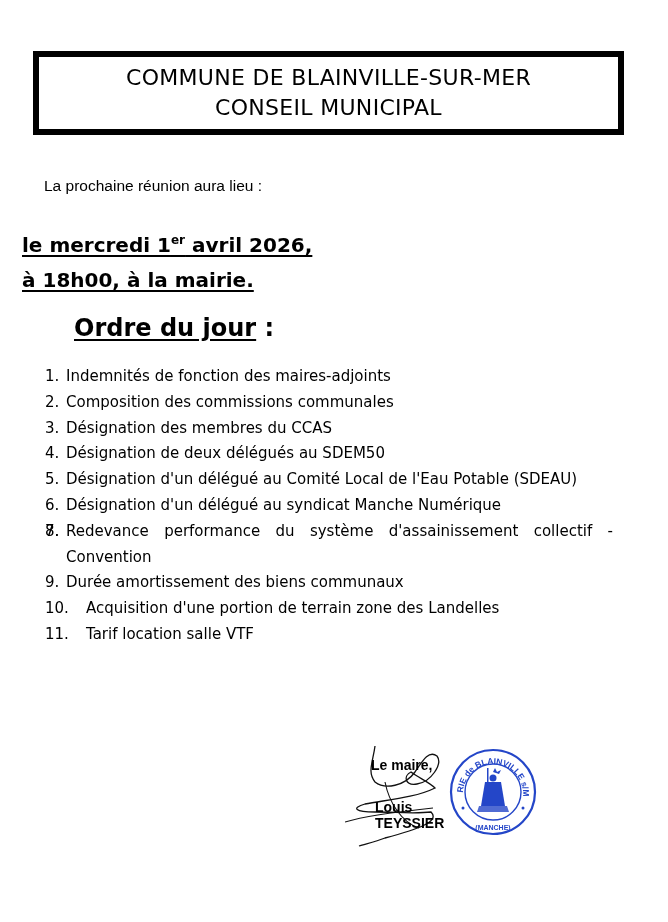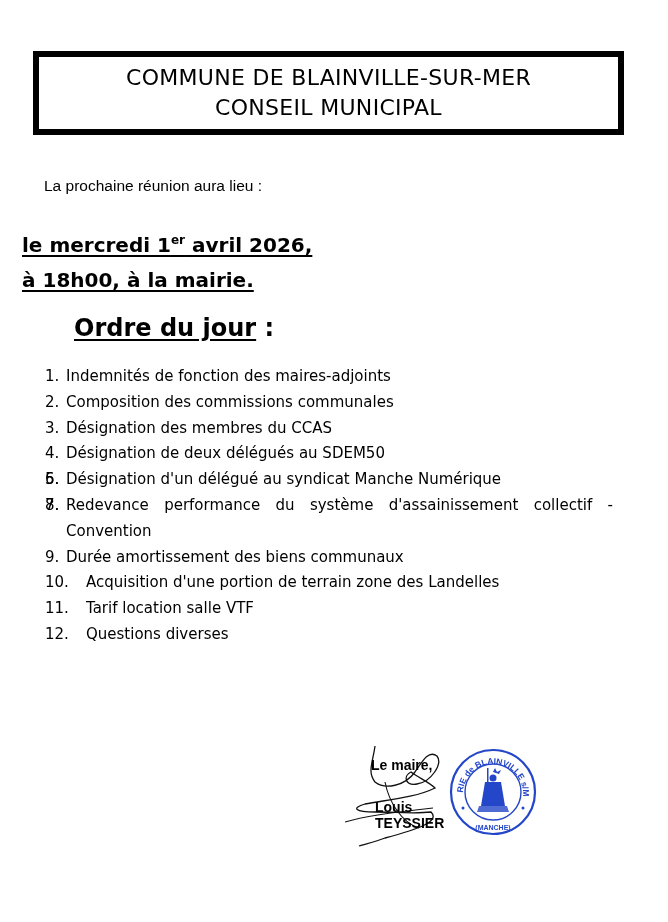--- a/index.html
+++ b/index.html
@@ -64,28 +64,27 @@
 <div class="when l1"><span>le mercredi 1</span><sup>er</sup><span> avril 2026,</span></div>
 <div class="when l2">à 18h00, à la mairie.</div>
 
 <div class="agenda-title"><span class="u">Ordre du jour</span><span> :</span></div>
 
 <ol class="agenda">
   <li><span class="num">1.</span><span>Indemnités de fonction des maires-adjoints</span></li>
   <li><span class="num">2.</span><span>Composition des commissions communales</span></li>
   <li><span class="num">3.</span><span>Désignation des membres du CCAS</span></li>
   <li><span class="num">4.</span><span>Désignation de deux délégués au SDEM50</span></li>
-  <li><span class="num">5.</span></li>
+  <li><span class="num">5.</span><span>Désignation d'un délégué au Comité Local de l'Eau Potable (SDEAU)</span></li>
   <li><span class="num">6.</span><span>Désignation d'un délégué au syndicat Manche Numérique</span></li>
   <li><span class="num">7.</span></li>
   <li><span class="num">8.</span><span>Redevance performance du système d'assainissement collectif - Convention</span></li>
   <li><span class="num">9.</span><span>Durée amortissement des biens communaux</span></li>
   <li class="wide"><span class="num">10.</span><span>Acquisition d'une portion de terrain zone des Landelles</span></li>
   <li class="wide"><span class="num">11.</span><span>Tarif location salle VTF</span></li>
-  <li class="wide"><span class="num">12.</span><span>Questions diverses</span></li>
 </ol>
 
 <div class="signature">
   <svg width="105" height="105" viewBox="0 0 105 105">
     <path d="M30 4 C28 20, 22 30, 30 40 C40 48, 60 44, 70 30 C78 18, 84 8, 92 14 C98 22, 86 40, 72 42 C60 44, 58 34, 66 30 C74 36, 84 40, 90 46 C70 56, 40 58, 20 62 C6 66, 10 70, 30 70 C50 70, 70 72, 86 70 C96 80, 70 88, 40 96 C30 100, 20 102, 14 104" fill="none" stroke="#111" stroke-width="1.3"></path>
     <path d="M0 80 C20 74, 50 70, 88 66" fill="none" stroke="#111" stroke-width="1.1"></path>
     <path d="M40 40 C44 60, 56 80, 74 86" fill="none" stroke="#111" stroke-width="1.1"></path>
   </svg>
   <span class="sig-text mayor">Le maire,</span>
   <span class="sig-text name">Louis TEYSSIER</span>

